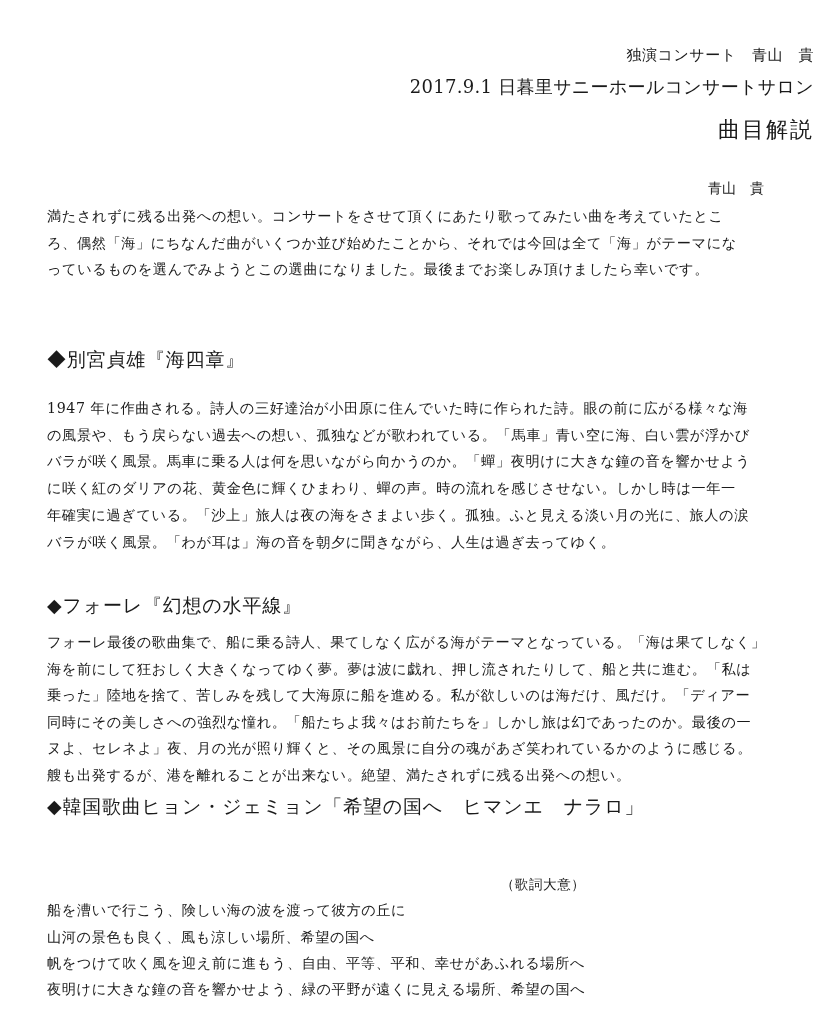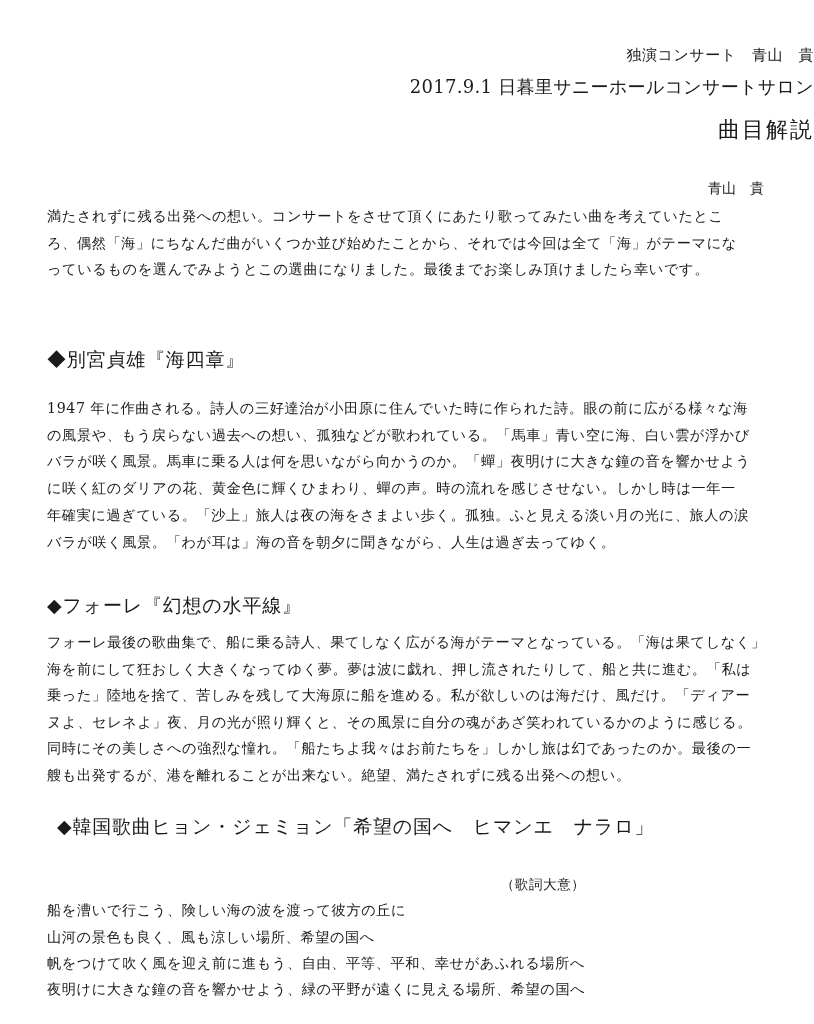--- a/index.html
+++ b/index.html
@@ -23,21 +23,21 @@
     }
     .intro { top: 203px; }
     .heading {
       position: absolute; left: 47px; font-size: 19px; letter-spacing: 0.8px;
       font-family: "DejaVu Sans", "Liberation Sans", sans-serif; font-weight: normal;
     }
     .h1 { top: 347px; font-family: Liberation Serif, serif; }
     .p1 { top: 395px; }
     .h2 { top: 593px; }
     .p2 { top: 629px; line-height: 26.6px; }
-    .h3 { top: 814px; margin-left: 10px; }
+    .h3 { top: 794px; }
     .lyrics {
       position: absolute; left: 47px; top: 871px; font-size: 14.2px;
       line-height: 26.3px; letter-spacing: 0.6px;
     }
     .lyrics .note { padding-left: 6px; font-size: 13.5px; text-align: right; }
     .line { display: block; white-space: nowrap; }
   </style>
 </head>
 <body>
 
@@ -61,22 +61,22 @@
     <span class="line">に咲く紅のダリアの花、黄金色に輝くひまわり、蟬の声。時の流れを感じさせない。しかし時は一年一</span>
     <span class="line">年確実に過ぎている。「沙上」旅人は夜の海をさまよい歩く。孤独。ふと見える淡い月の光に、旅人の涙</span>
     <span class="line">バラが咲く風景。「わが耳は」海の音を朝夕に聞きながら、人生は過ぎ去ってゆく。</span>
   </div>
 
   <div class="heading h2">◆フォーレ『幻想の水平線』</div>
   <div class="para p2">
     <span class="line">フォーレ最後の歌曲集で、船に乗る詩人、果てしなく広がる海がテーマとなっている。「海は果てしなく」</span>
     <span class="line">海を前にして狂おしく大きくなってゆく夢。夢は波に戯れ、押し流されたりして、船と共に進む。「私は</span>
     <span class="line">乗った」陸地を捨て、苦しみを残して大海原に船を進める。私が欲しいのは海だけ、風だけ。「ディアー</span>
+    <span class="line">同時にその美しさへの強烈な憧れ。「船たちよ我々はお前たちを」しかし旅は幻であったのか。最後の一</span>
     <span class="line">ヌよ、セレネよ」夜、月の光が照り輝くと、その風景に自分の魂があざ笑われているかのように感じる。</span>
-    <span class="line">同時にその美しさへの強烈な憧れ。「船たちよ我々はお前たちを」しかし旅は幻であったのか。最後の一</span>
     <span class="line">艘も出発するが、港を離れることが出来ない。絶望、満たされずに残る出発への想い。</span>
   </div>
 
   <div class="heading h3">◆韓国歌曲ヒョン・ジェミョン「希望の国へ　ヒマンエ　ナラロ」</div>
   <div class="lyrics">
     <span class="line note">（歌詞大意）</span>
     <span class="line">船を漕いで行こう、険しい海の波を渡って彼方の丘に</span>
     <span class="line">山河の景色も良く、風も涼しい場所、希望の国へ</span>
     <span class="line">帆をつけて吹く風を迎え前に進もう、自由、平等、平和、幸せがあふれる場所へ</span>
     <span class="line">夜明けに大きな鐘の音を響かせよう、緑の平野が遠くに見える場所、希望の国へ</span>

